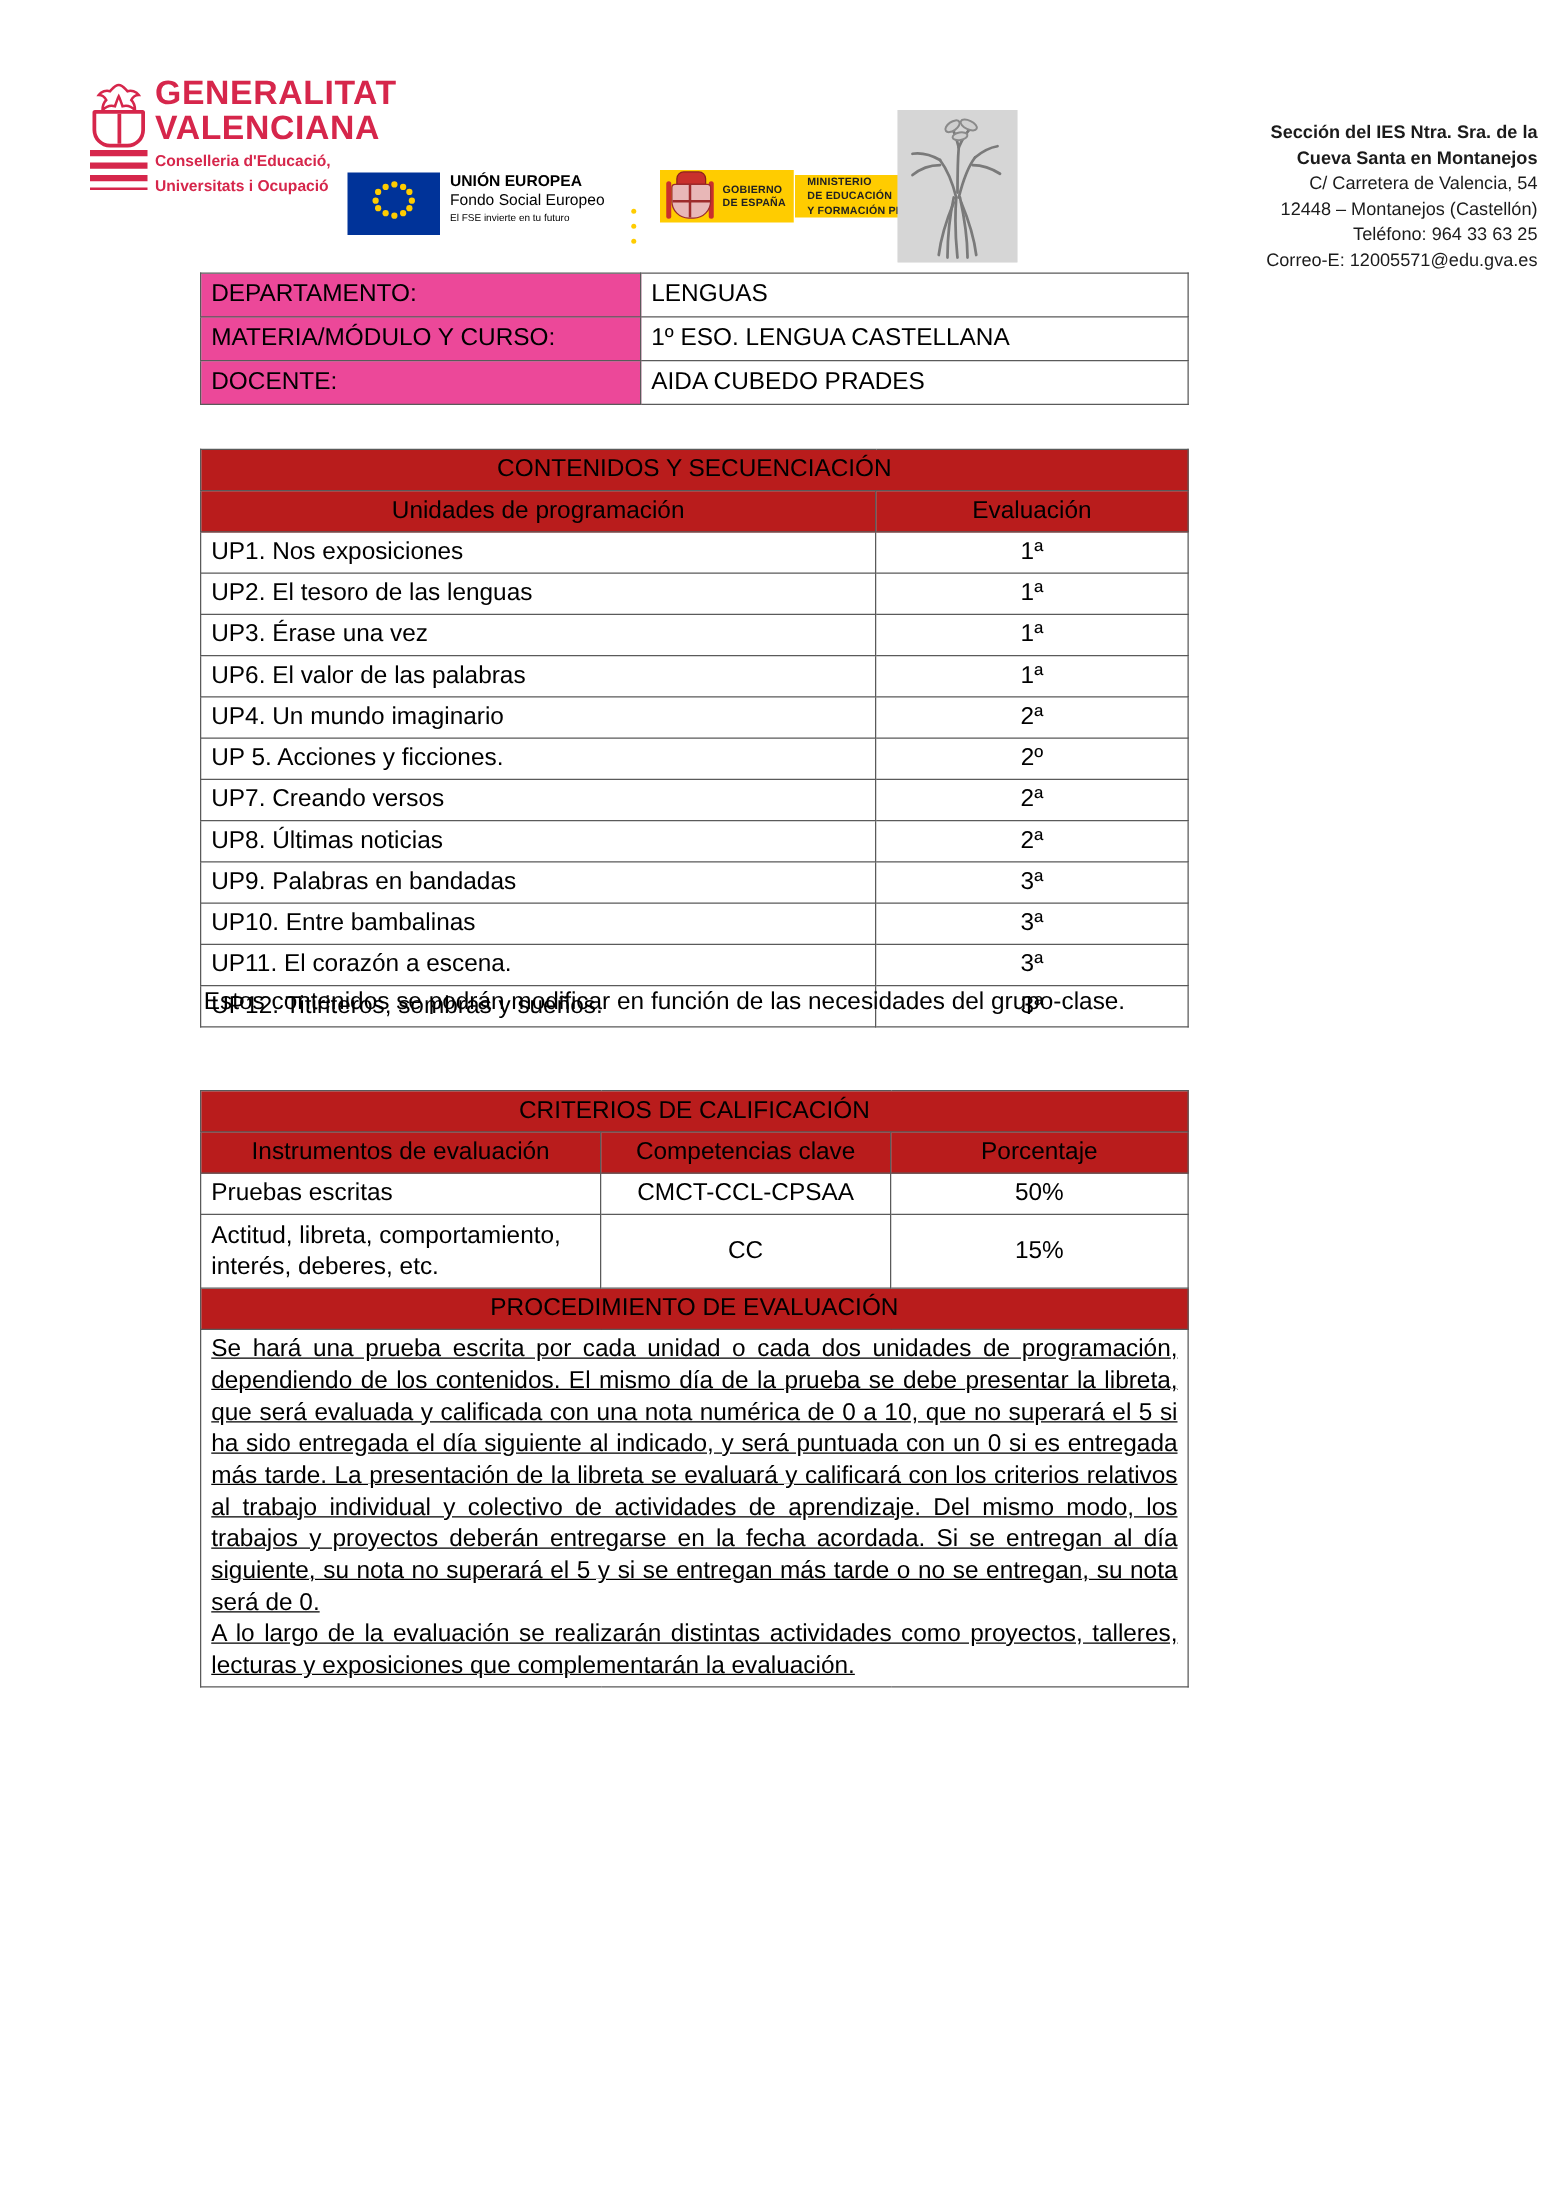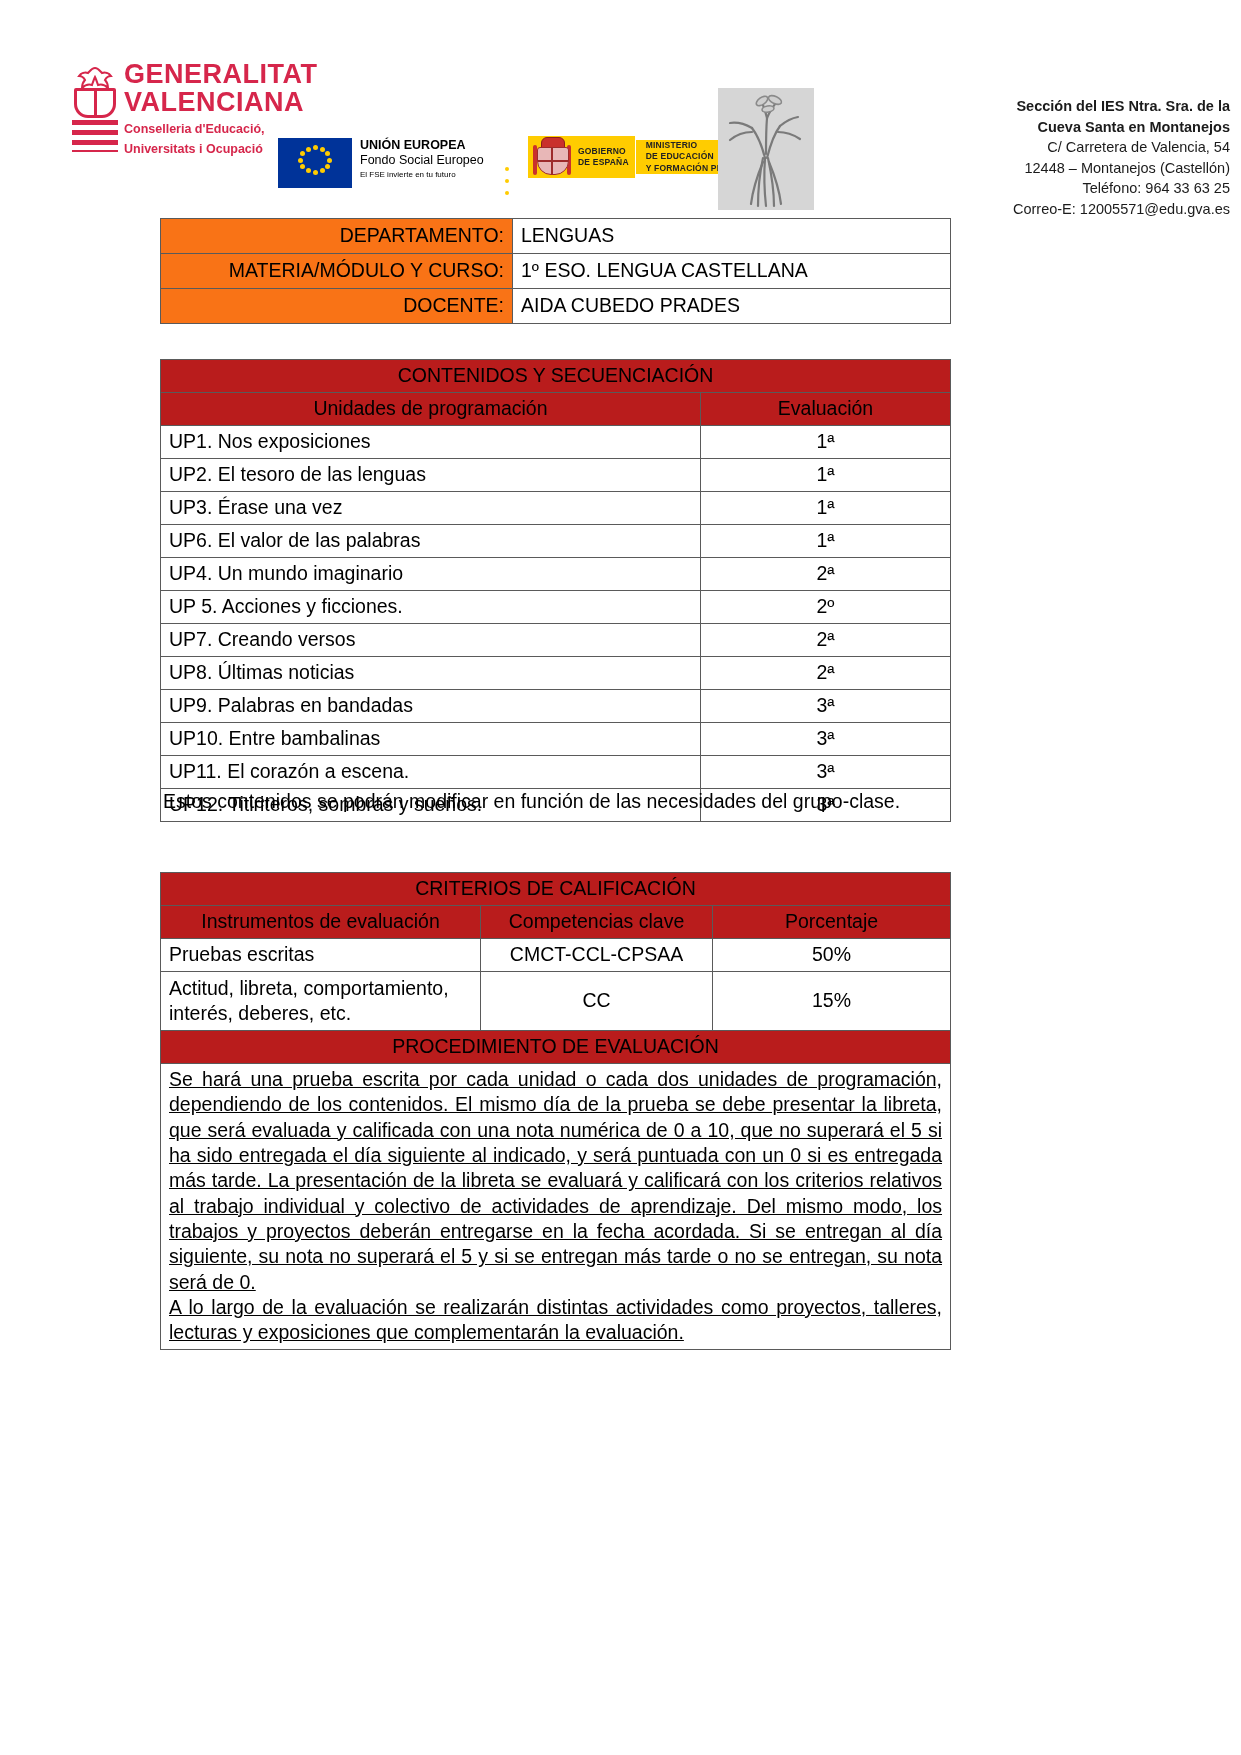--- a/index.html
+++ b/index.html
@@ -230,23 +230,23 @@
     line-height: 1.3;
     vertical-align: middle;
     font-weight: normal;
   }
   .hdr {
     background: #b91c1c;
     font-weight: bold;
     text-align: center;
   }
   .hdr-left {
-    background: #f97316;
+    background: #ec4899;
     font-weight: bold;
-    text-align: right;
+    text-align: left;
   }
   .ctr { text-align: center; }
 
   
   #table-identificacion {
     left: 160px;
     top: 218px;
     width: 790px;
   }
   #table-identificacion td { height: 28px; }

